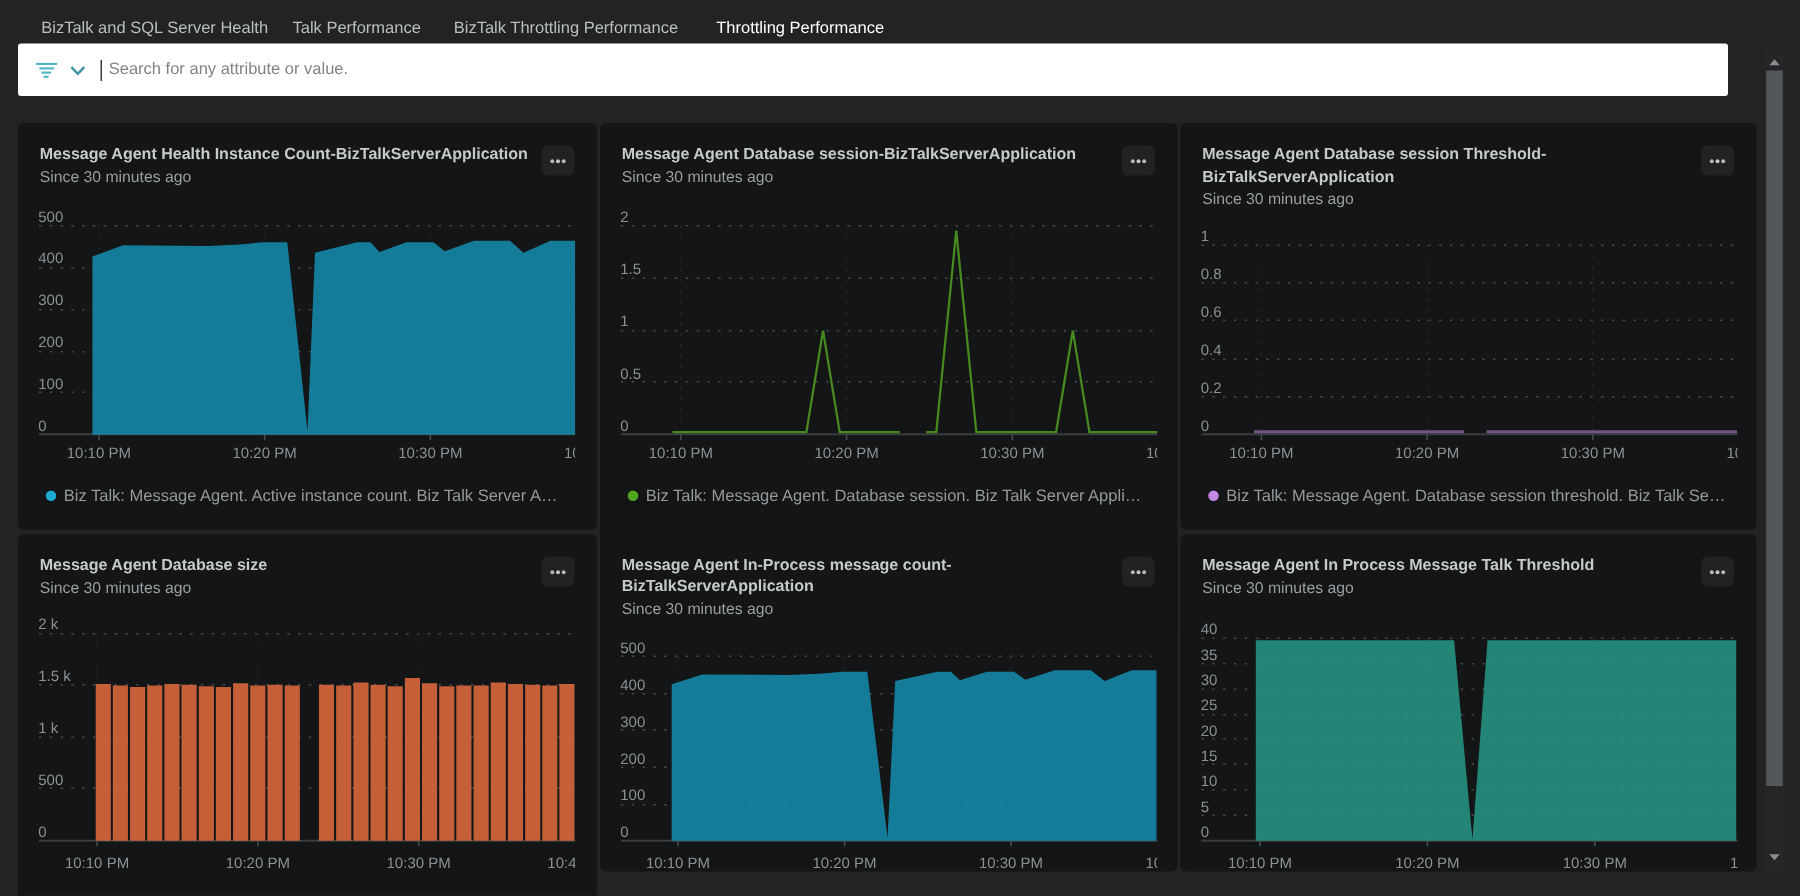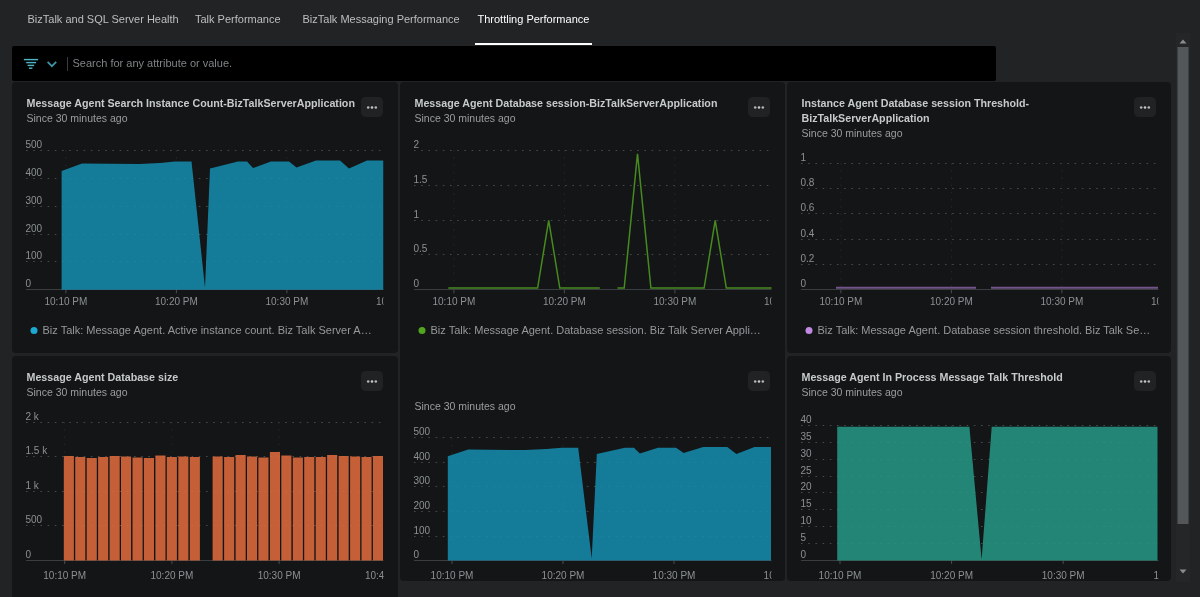--- a/index.html
+++ b/index.html
@@ -5,36 +5,36 @@
 body{width:1200px;height:597px;background:#212324;font-family:"Liberation Sans",sans-serif;position:relative;overflow:hidden;-webkit-font-smoothing:antialiased}
 .card{position:absolute;background:#131516;border-radius:4px}
 .ttl{position:absolute;left:14.5px;top:14px;right:38px;font-size:10.7px;font-weight:bold;line-height:14.5px;color:#c7cacb}
 .since{position:absolute;left:14.5px;font-size:10.5px;color:#9b9ea0}
 .menu{position:absolute;right:15.5px;top:15px;width:22px;height:20px;background:#202224;border-radius:4.5px}
 .tab{font-size:11px;color:#bcbfc0;padding:0 2.5px}
 </style></head><body>
 <div style="position:absolute;left:0;top:0;width:962px;height:33px">
 <div class="tab" style="position:absolute;left:25px;top:13px">BizTalk and SQL Server Health</div>
 <div class="tab" style="position:absolute;left:192.5px;top:13px">Talk Performance</div>
-<div class="tab" style="position:absolute;left:300px;top:13px">BizTalk Messaging Performance</div>
-<div class="tab" style="position:absolute;left:475px;top:13px;color:#fff;border-bottom:2px solid #fff;padding-bottom:18px">Throttling Performance</div>
-</div>
-<div style="position:absolute;left:12px;top:46px;width:984px;height:35px;background:#000000;border-radius:2px">
+<div class="tab" style="position:absolute;left:300px;top:13px">BizTalk Throttling Performance</div>
+<div class="tab" style="position:absolute;left:475px;top:13px;color:#fff;border-bottom:2px solid #fff;padding-bottom:7px">Throttling Performance</div>
+</div>
+<div style="position:absolute;left:12px;top:29px;width:1140px;height:35px;background:#ffffff;border-radius:2px">
 <svg width="60" height="35" style="position:absolute;left:0;top:0">
       <rect x="11.9" y="12.9" width="14.2" height="1.4" fill="#4db5c6"></rect>
       <rect x="14.2" y="15.9" width="9.9" height="1.4" fill="#4db5c6"></rect>
       <rect x="15.6" y="18.7" width="6.5" height="1.4" fill="#4db5c6"></rect>
       <rect x="17" y="21.5" width="3.4" height="1.4" fill="#4db5c6"></rect>
       <path d="M 35.6 15.8 l 4.3 4.4 l 4.3 -4.4" stroke="#3f95a5" stroke-width="1.7" fill="none"></path>
     </svg>
 <div style="position:absolute;left:54.5px;top:11px;width:1.2px;height:13.5px;background:#3a3d3f"></div>
 <div style="position:absolute;left:60.5px;top:11px;font-size:11px;color:#7f8486">Search for any attribute or value.</div>
 </div>
 <div class="card" style="left:12px;top:82px;width:386px;height:270.5px">
-<div class="ttl">Message Agent Search Instance Count-BizTalkServerApplication</div>
+<div class="ttl">Message Agent Health Instance Count-BizTalkServerApplication</div>
 <div class="since" style="top:30px">Since 30 minutes ago</div>
 <div class="menu"><svg width="22" height="20">
         <circle cx="7.2" cy="10.5" r="1.3" fill="#b5b8b9"></circle>
         <circle cx="11" cy="10.5" r="1.3" fill="#c6c9ca"></circle>
         <circle cx="14.8" cy="10.5" r="1.3" fill="#b5b8b9"></circle>
       </svg></div>
 <svg width="386" height="270.5" viewBox="0 0 386 270.5" style="position:absolute;left:0;top:0">
       <defs>
         <clipPath id="clip1">
           <rect x="0" y="0" width="371.5" height="270.5"></rect>
@@ -105,21 +105,21 @@
         <text x="274.9" y="223.10000000000002" font-size="10px" fill="#8d9193" text-anchor="middle">10:30 PM</text>
         <text x="385.4" y="223.10000000000002" font-size="10px" fill="#8d9193" text-anchor="middle">10:40 PM</text>
       </g>
       <polyline points="48.3,206 137.6,206 148.7,138.4 159.8,206 199.8,206" fill="none" stroke="#478a1f" stroke-width="1.5"></polyline>
       <polyline points="217.5,206 224.2,206 237.5,71.8 250.9,206 304.1,206 315.2,138.4 326.3,206 371.5,206" fill="none" stroke="#478a1f" stroke-width="1.5"></polyline>
       <circle cx="22" cy="248.5" r="3.5" fill="#52a51f"></circle>
       <text x="30.5" y="252.3" font-size="11px" fill="#96999b">Biz Talk: Message Agent. Database session. Biz Talk Server Appli…</text>
     </svg>
 </div>
 <div class="card" style="left:787px;top:82px;width:384px;height:270.5px">
-<div class="ttl">Instance Agent Database session Threshold-BizTalkServerApplication</div>
+<div class="ttl">Message Agent Database session Threshold-BizTalkServerApplication</div>
 <div class="since" style="top:44.5px">Since 30 minutes ago</div>
 <div class="menu"><svg width="22" height="20">
         <circle cx="7.2" cy="10.5" r="1.3" fill="#b5b8b9"></circle>
         <circle cx="11" cy="10.5" r="1.3" fill="#c6c9ca"></circle>
         <circle cx="14.8" cy="10.5" r="1.3" fill="#b5b8b9"></circle>
       </svg></div>
 <svg width="384" height="270.5" viewBox="0 0 384 270.5" style="position:absolute;left:0;top:0">
       <defs>
         <clipPath id="clip3">
           <rect x="0" y="0" width="371.5" height="270.5"></rect>
@@ -216,20 +216,21 @@
         <rect x="303.7" y="101.0" width="10.1" height="103.5" fill="#e46c3e" fill-opacity="0.85"></rect>
         <rect x="315.1" y="99.0" width="10.1" height="105.5" fill="#e46c3e" fill-opacity="0.85"></rect>
         <rect x="326.6" y="100.0" width="10.1" height="104.5" fill="#e46c3e" fill-opacity="0.85"></rect>
         <rect x="338.1" y="100.5" width="10.1" height="104.0" fill="#e46c3e" fill-opacity="0.85"></rect>
         <rect x="349.5" y="101.0" width="10.1" height="103.5" fill="#e46c3e" fill-opacity="0.85"></rect>
         <rect x="360.9" y="100.0" width="10.1" height="104.5" fill="#e46c3e" fill-opacity="0.85"></rect>
       </g>
     </svg>
 </div>
 <div class="card" style="left:400px;top:355.5px;width:385px;height:225.5px">
+<div class="ttl">Message Agent In-Process message count-BizTalkServerApplication</div>
 <div class="since" style="top:44.5px">Since 30 minutes ago</div>
 <div class="menu"><svg width="22" height="20">
         <circle cx="7.2" cy="10.5" r="1.3" fill="#b5b8b9"></circle>
         <circle cx="11" cy="10.5" r="1.3" fill="#c6c9ca"></circle>
         <circle cx="14.8" cy="10.5" r="1.3" fill="#b5b8b9"></circle>
       </svg></div>
 <svg width="385" height="225.5" viewBox="0 0 385 225.5" style="position:absolute;left:0;top:0">
       <defs>
         <clipPath id="clip5">
           <rect x="0" y="0" width="371.5" height="225.5"></rect>

